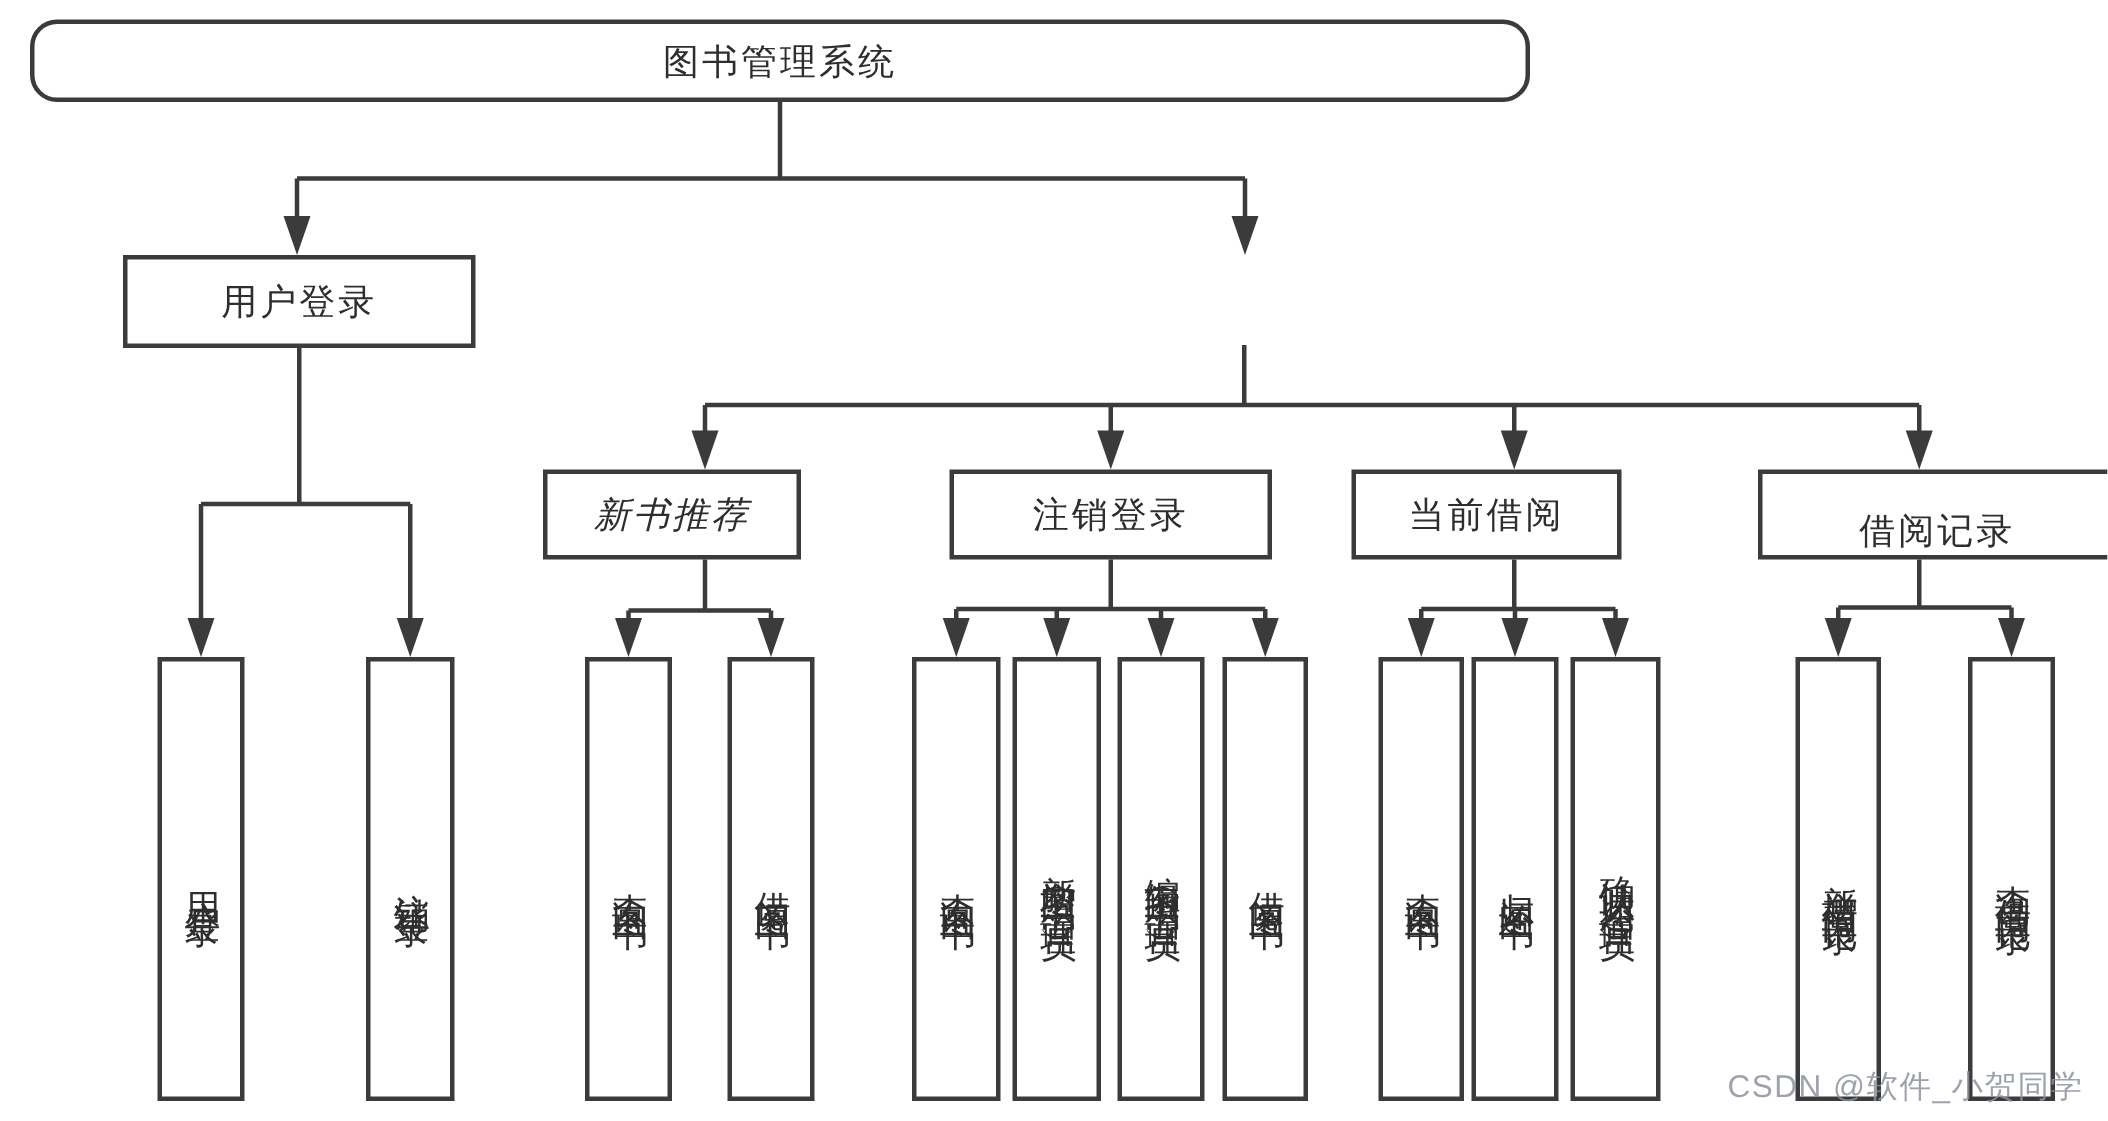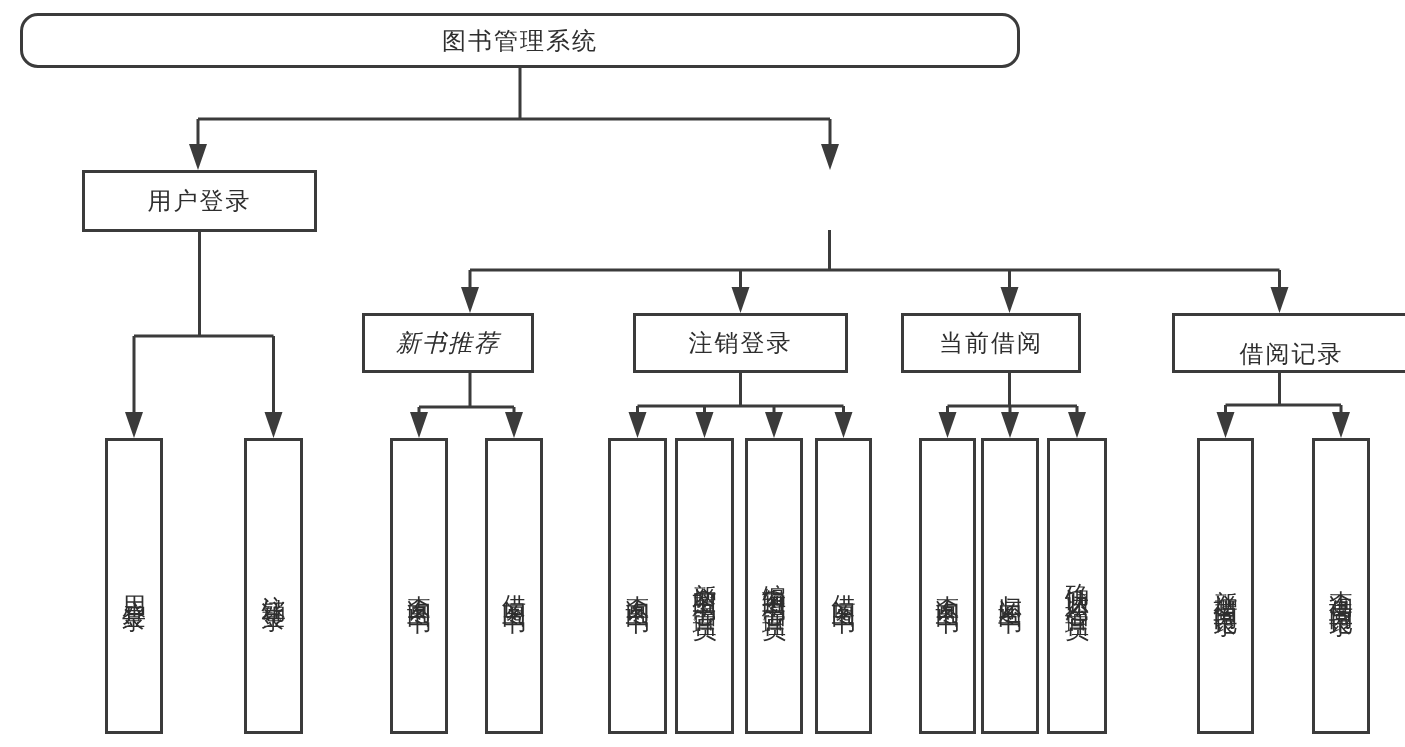--- a/index.html
+++ b/index.html
@@ -175,14 +175,15 @@
     <span class="lbl">确认归还（管理员）</span>
   </div>
 
   <div class="node v" style="left:1197px; top:438px; width:57px; height:296px;">
     <span class="lbl">新增借阅记录</span>
   </div>
   <div class="node v" style="left:1312px; top:438px; width:58px; height:296px;">
     <span class="lbl">查询借阅记录</span>
   </div>
 
+  <div class="watermark">CSDN @软件_小贺同学</div>
 
 </div>
 
 </body></html>

